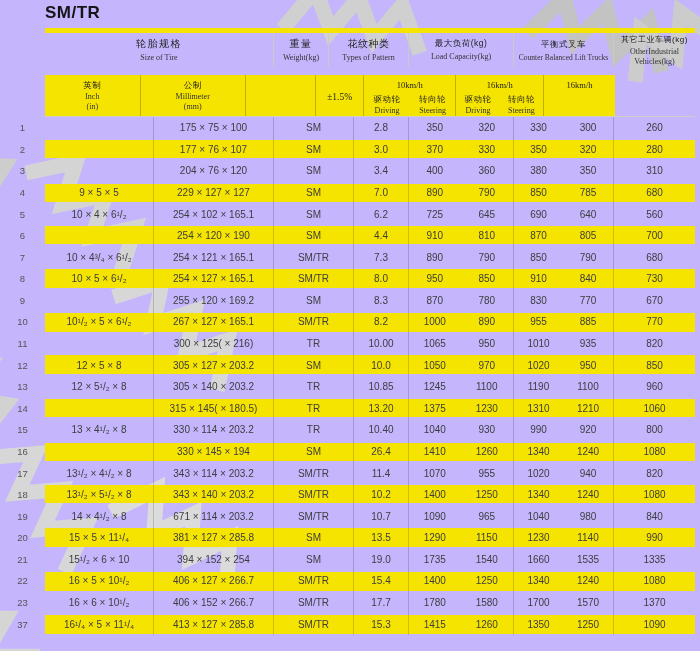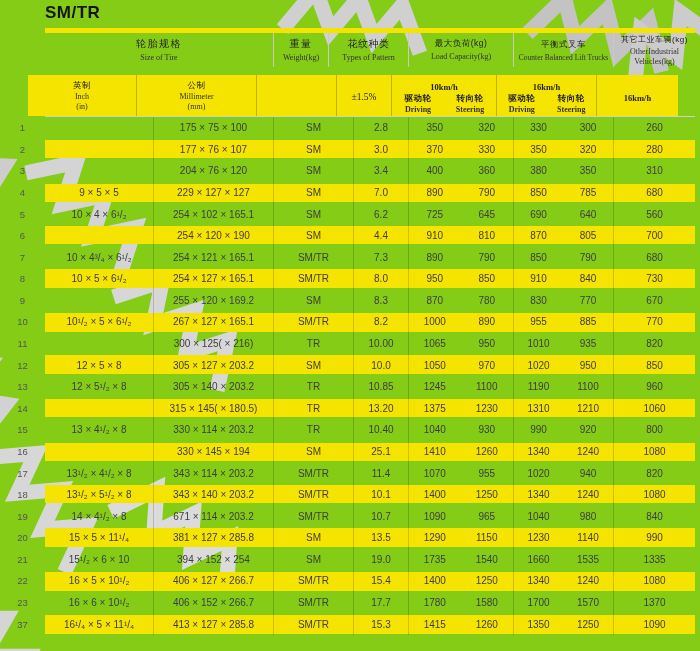--- a/index.html
+++ b/index.html
@@ -1,40 +1,40 @@
 <!DOCTYPE html>
 <html style="--yellow: #F5E400;"><head>
 <meta charset="utf-8">
 <style>
   :root { --yellow:#F5E400; }
   html,body { margin:0; padding:0; background:#ffffff; }
   .page {
     position:relative; width:700px; height:651px; overflow:hidden;
-    background:#84cc16;
+    background:#c4b5fd;
     font-family:"Liberation Sans","DejaVu Sans",sans-serif;
   }
   .wm { position:absolute; left:0; top:0; z-index:0; }
   .layer { position:absolute; z-index:1; }
 
   .title { left:45px; top:3px; font-size:17px; font-weight:bold; color:#151515; letter-spacing:.5px; }
   .topbar { left:45px; top:28px; width:650px; height:5px; background:var(--yellow); }
 
   .ghead { left:45px; top:33px; width:650px; height:34px; display:flex; }
   .gcell { display:flex; flex-direction:column; justify-content:center; align-items:center; gap:2px; box-sizing:border-box; }
   .gcell + .gcell { border-left:1px solid #c9c9c9; }
 
   .zh  { font-size:10px; color:#222; letter-spacing:1.5px; white-space:nowrap; }
   .zhs { font-size:8.5px; color:#222; letter-spacing:.5px; white-space:nowrap; }
   .en  { font-family:"Liberation Serif","DejaVu Serif",serif; font-size:8px; color:#333; text-align:center; line-height:1.2; }
   .nowrap { white-space:nowrap;text-align:center; }
 
-  .subhead { left:28px; top:75px; width:650px; height:41px; background:var(--yellow); display:flex; }
+  .subhead { left:45px; top:75px; width:570px; height:41px; background:var(--yellow); display:flex; }
   .scell { display:flex; flex-direction:column; justify-content:center; align-items:center; box-sizing:border-box; }
   .scell + .scell { border-left:1px solid rgba(0,0,0,.22); }
-  .scell.top { justify-content:center; padding-top:3px;font-weight:bold; }
+  .scell.top { justify-content:space-between; padding-top:3px; }
   .speed { font-family:"Liberation Serif","DejaVu Serif",serif; font-size:8.5px; color:#222; margin-top:2px; }
   .wheels { display:flex; width:100%; margin-top:1px; }
   .wheel { flex:1; display:flex; flex-direction:column; align-items:center; }
 
   .hline { left:45px; top:116px; width:650px; height:1px; background:#cfcfcf; }
 
   .rows { left:0; top:117px; width:695px; }
   .row { display:flex; height:21.58px; }
   .rownum { width:45px; display:flex; align-items:center; justify-content:center; font-size:9.5px; color:#555; }
   .rowc { width:650px; display:flex; }
@@ -376,21 +376,21 @@
       <div class="c b w82">800</div>
     </div>
   </div>
 
   <div class="row hl">
     <div class="rownum">16</div>
     <div class="rowc">
       <div class="c w108"></div>
       <div class="c b w120">330 × 145 × 194</div>
       <div class="c b w80">SM</div>
-      <div class="c b w55">25.1</div>
+      <div class="c b w55">26.4</div>
       <div class="c b w525">1410</div>
       <div class="c w525">1260</div>
       <div class="c b w50">1340</div>
       <div class="c w50">1240</div>
       <div class="c b w82">1080</div>
     </div>
   </div>
 
   <div class="row">
     <div class="rownum">17</div>
@@ -406,21 +406,21 @@
       <div class="c b w82">820</div>
     </div>
   </div>
 
   <div class="row hl">
     <div class="rownum">18</div>
     <div class="rowc">
       <div class="c w108">13¹/₂ × 5¹/₂ × 8</div>
       <div class="c b w120">343 × 140 × 203.2</div>
       <div class="c b w80">SM/TR</div>
-      <div class="c b w55">10.1</div>
+      <div class="c b w55">10.2</div>
       <div class="c b w525">1400</div>
       <div class="c w525">1250</div>
       <div class="c b w50">1340</div>
       <div class="c w50">1240</div>
       <div class="c b w82">1080</div>
     </div>
   </div>
 
   <div class="row">
     <div class="rownum">19</div>

